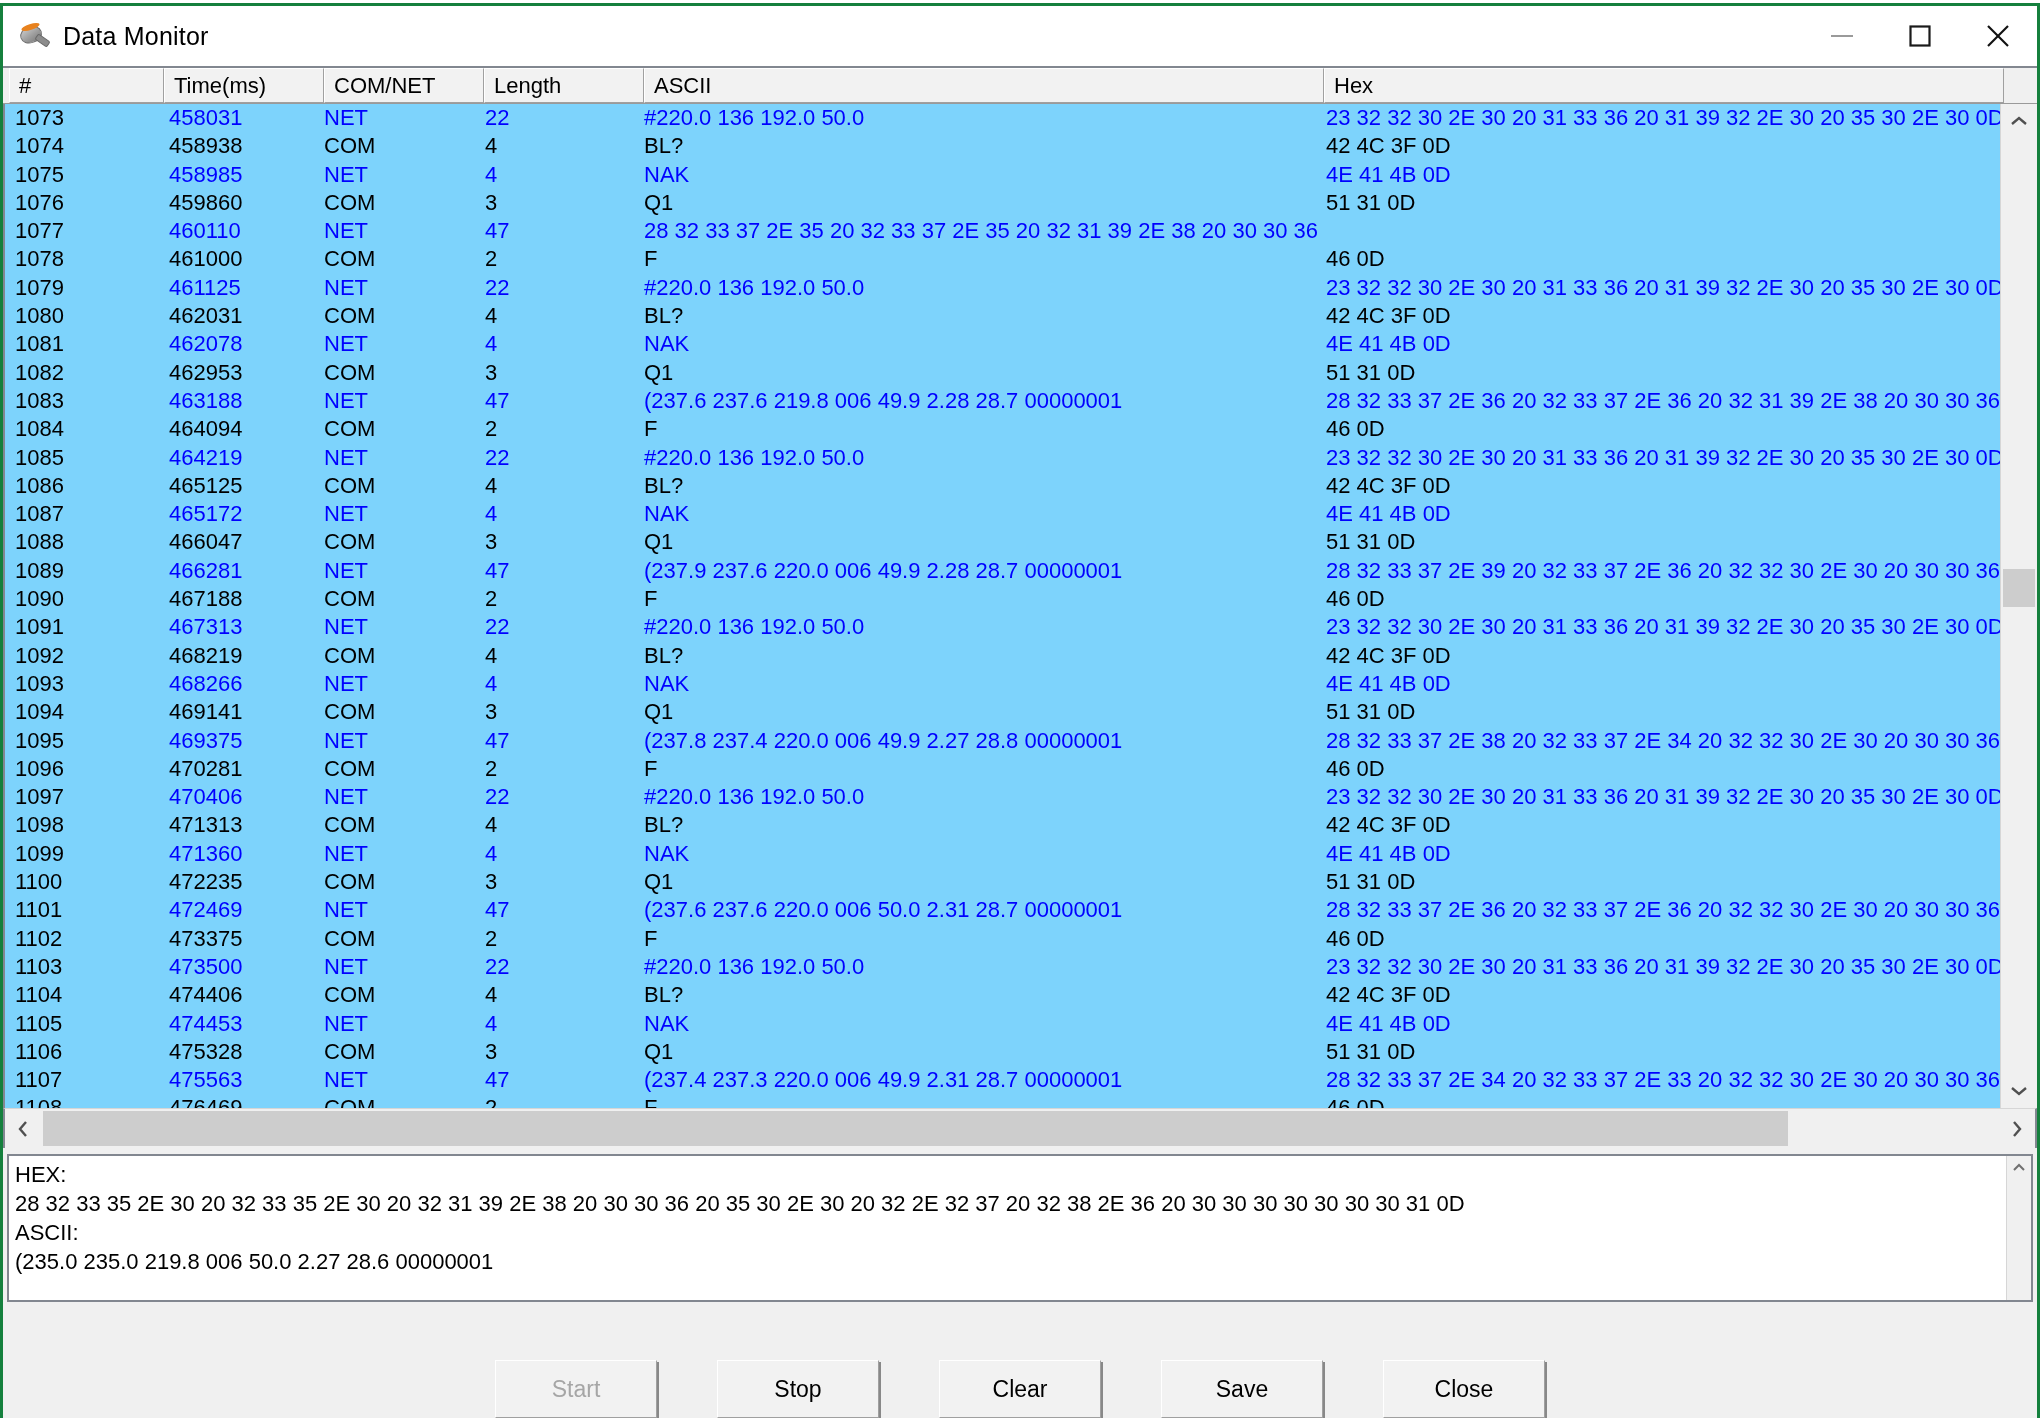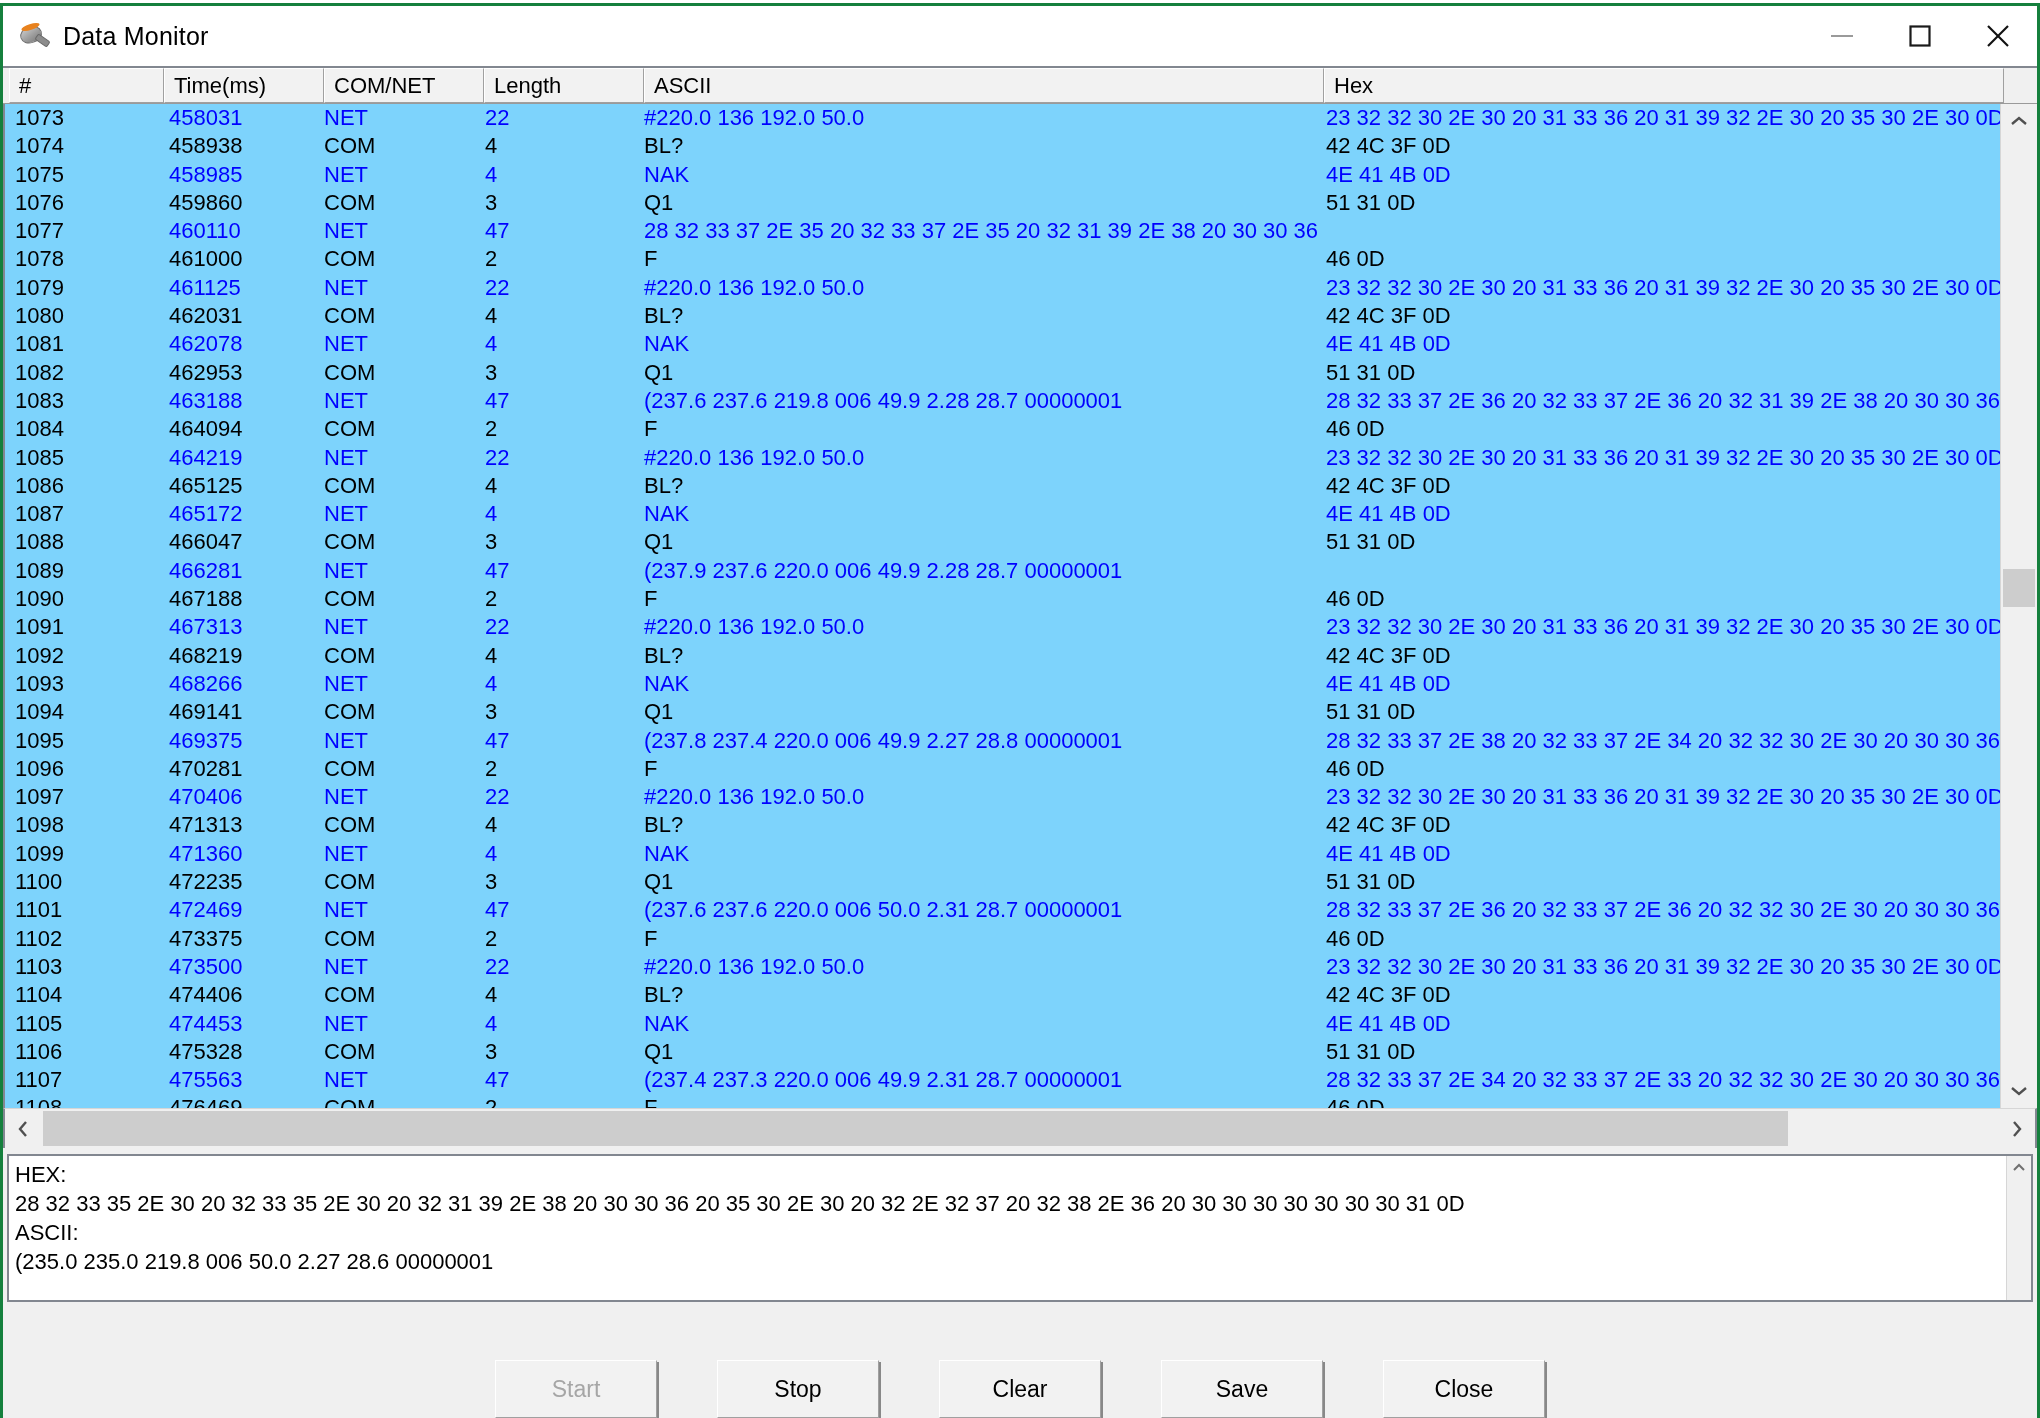--- a/index.html
+++ b/index.html
@@ -372,20 +372,21 @@
           <div class="c-len">3</div>
           <div class="c-ascii">Q1</div>
           <div class="c-hex">51 31 0D</div>
         </div>
         <div class="row net">
           <div class="c-num">1089</div>
           <div class="c-time">466281</div>
           <div class="c-type">NET</div>
           <div class="c-len">47</div>
           <div class="c-ascii">(237.9 237.6 220.0 006 49.9 2.28 28.7 00000001</div>
+          <div class="c-hex">28 32 33 37 2E 39 20 32 33 37 2E 36 20 32 32 30 2E 30 20 30 30 36</div>
         </div>
         <div class="row com">
           <div class="c-num">1090</div>
           <div class="c-time">467188</div>
           <div class="c-type">COM</div>
           <div class="c-len">2</div>
           <div class="c-ascii">F</div>
           <div class="c-hex">46 0D</div>
         </div>
         <div class="row net">

